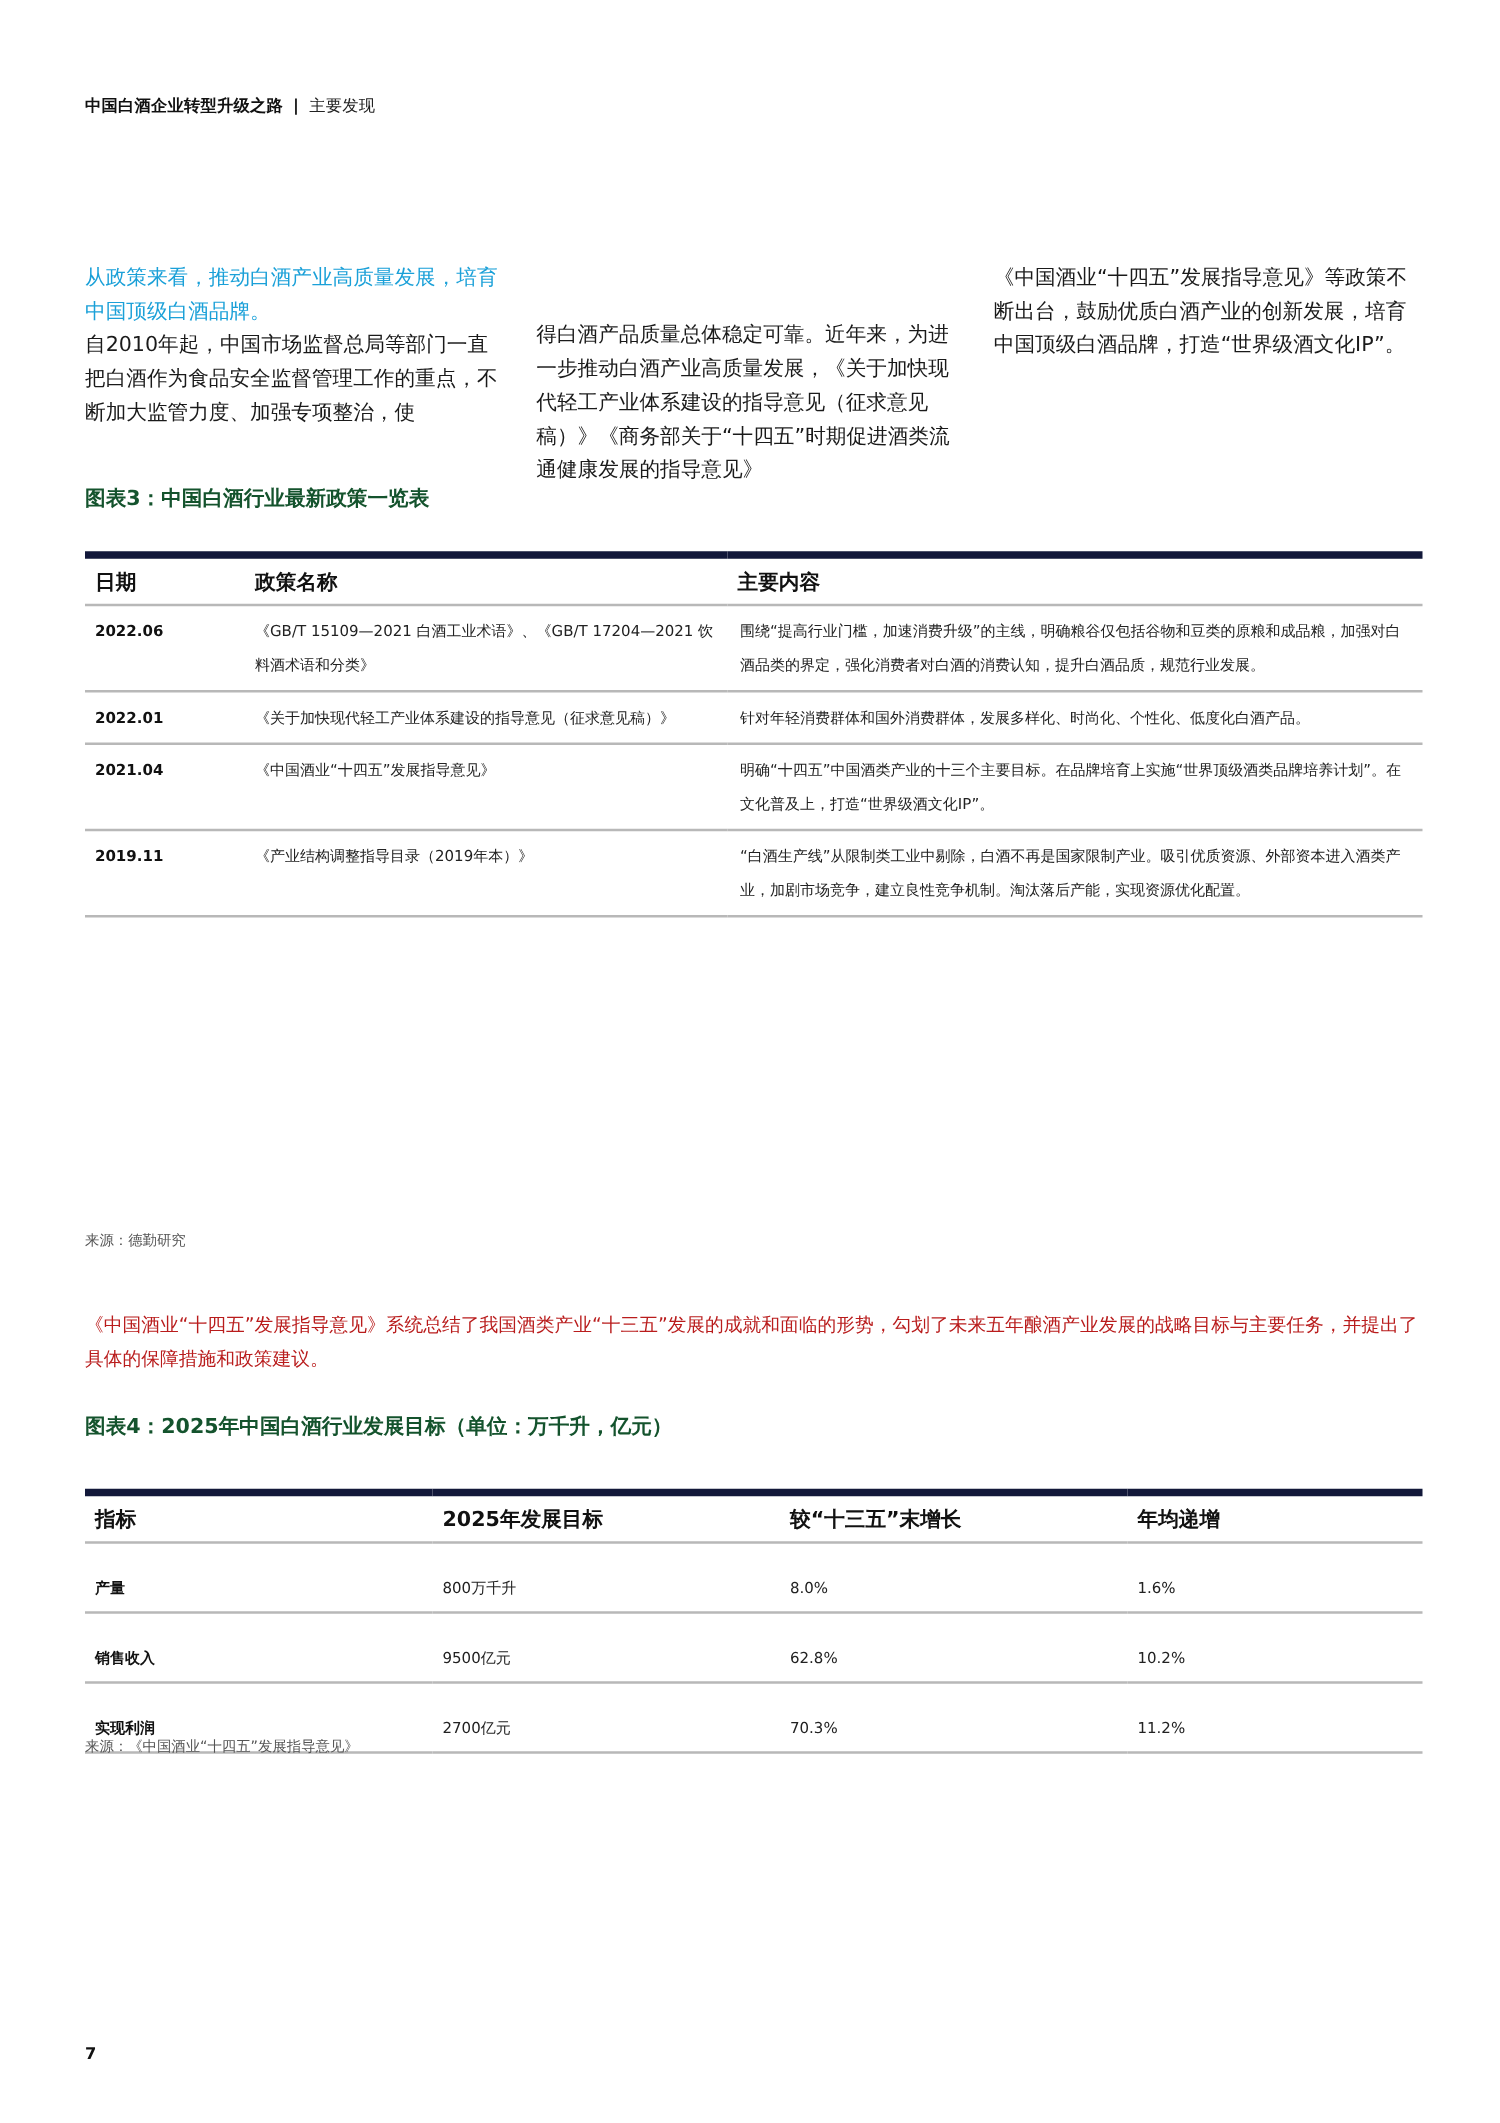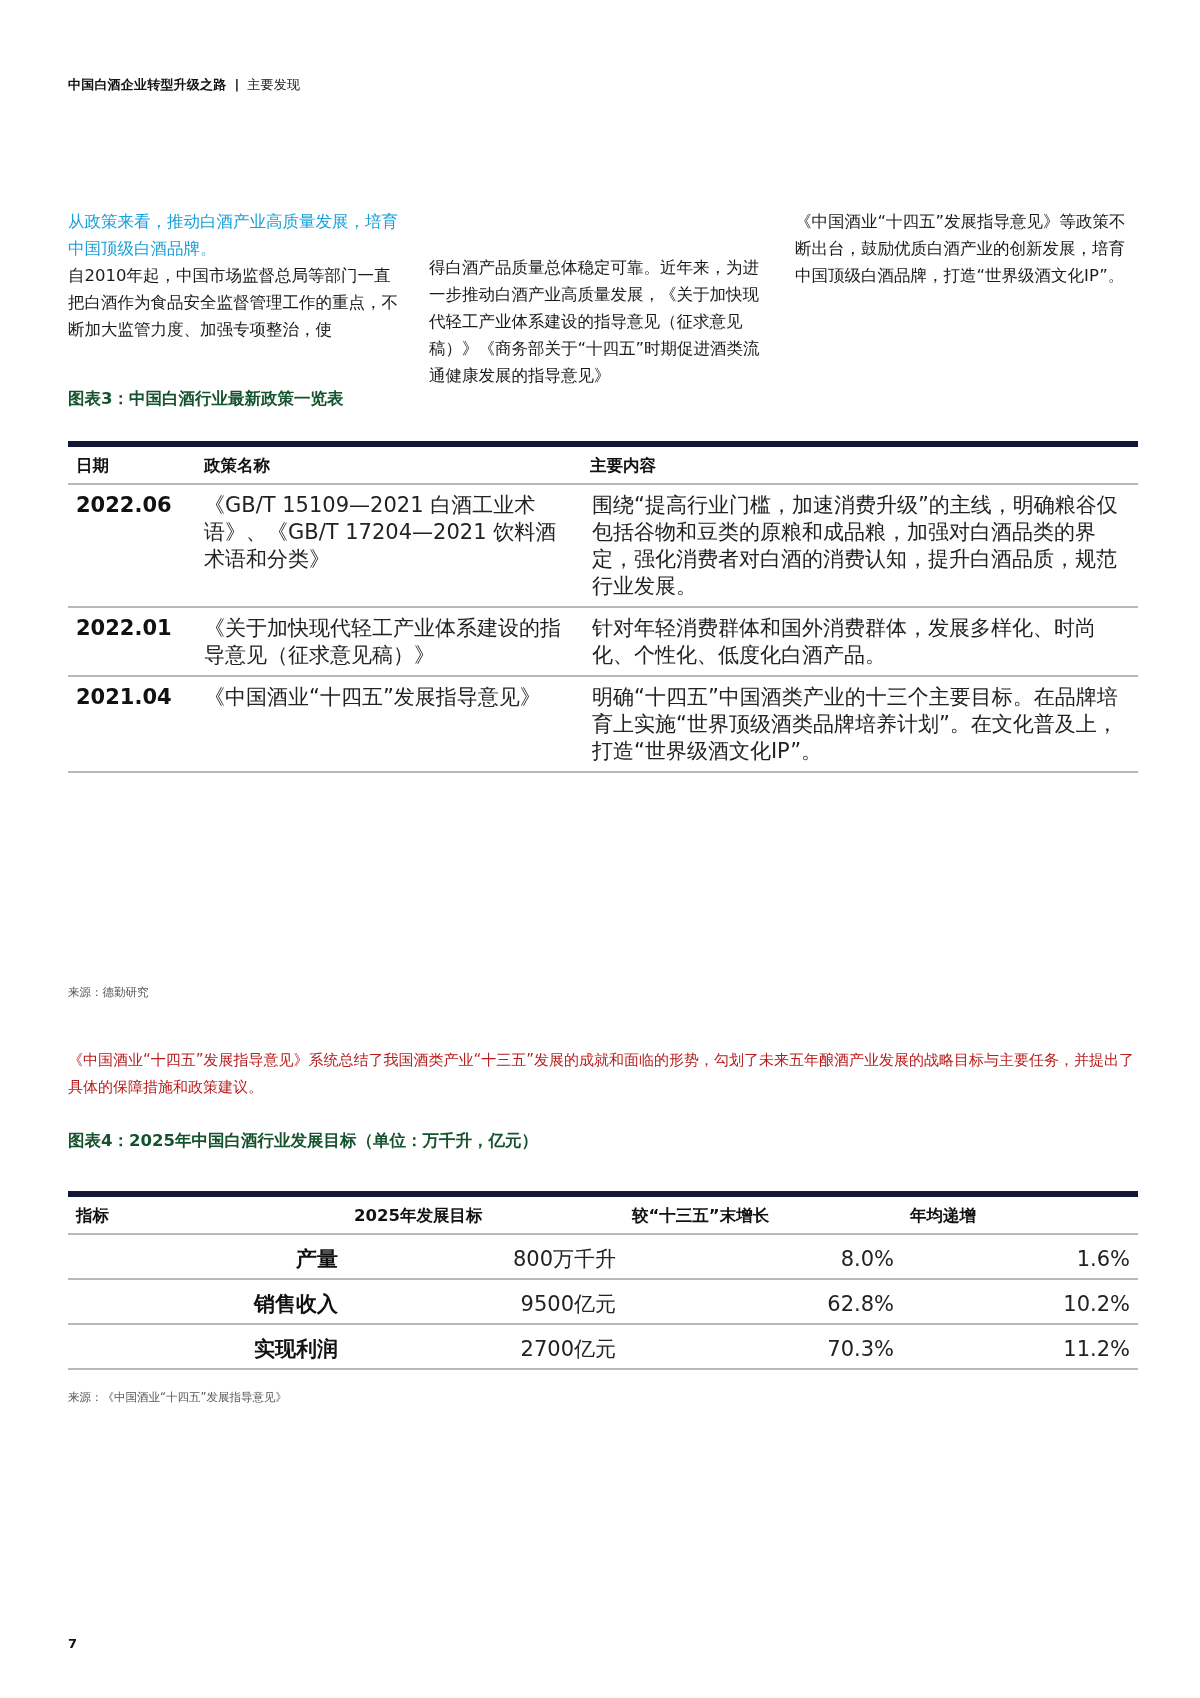--- a/index.html
+++ b/index.html
@@ -17,26 +17,26 @@
   .intro .lead { color: #1aa0d8; font-weight: normal; display: block; }
 
   .fig-title { position: absolute; left: 68px; font-size: 16.5px; font-weight: bold; color: #14532d; }
   .fig3-title { top: 388px; }
   .fig4-title { top: 1130px; }
 
   table { border-collapse: collapse; position: absolute; left: 68px; width: 1070px; }
   .t3 { top: 441px; }
   .t4 { top: 1191px; }
   table thead tr th { border-top: 6px solid #12183a; text-align: left; font-weight: bold; font-size: 16.5px; padding: 8px 8px 6px 8px; border-bottom: 2px solid #b8b8b8; color: #111; }
-  table tbody td { font-size: 21px; line-height: 27px; padding: 7px 8px 6px 8px; vertical-align: top; border-bottom: 2px solid #b8b8b8; color: #222; }
+  table tbody td { font-size: 12px; line-height: 27px; padding: 7px 8px 6px 8px; vertical-align: top; border-bottom: 2px solid #b8b8b8; color: #222; }
   .t3 .c-date { width: 108px; font-weight: bold; color: #111; }
   .t3 .c-name { width: 370px; padding-left: 12px; }
   .t3 .c-content { padding-left: 10px; }
   .t3 th.h-name { padding-left: 12px; }
-  .t4 td { padding-top: 11px; padding-bottom: 5px; text-align: right; }
+  .t4 td { padding-top: 22px; padding-bottom: 5px; }
   .t4 .c-ind { width: 262px; font-weight: bold; color: #111; }
   .t4 .c-target { width: 262px; }
   .t4 .c-growth { width: 262px; }
 
   .source { position: absolute; left: 68px; font-size: 11.5px; color: #555; }
   .src3 { top: 985px; }
   .src4 { top: 1390px; }
 
   .para { position: absolute; left: 68px; top: 1047px; width: 1075px; font-size: 15px; line-height: 27px; color: #b91c1c; }
 
@@ -81,20 +81,25 @@
     <tr>
       <td class="c-date">2022.01</td>
       <td class="c-name">《关于加快现代轻工产业体系建设的指导意见（征求意见稿）》</td>
       <td class="c-content">针对年轻消费群体和国外消费群体，发展多样化、时尚化、个性化、低度化白酒产品。</td>
     </tr>
     <tr>
       <td class="c-date">2021.04</td>
       <td class="c-name">《中国酒业“十四五”发展指导意见》</td>
       <td class="c-content">明确“十四五”中国酒类产业的十三个主要目标。在品牌培育上实施“世界顶级酒类品牌培养计划”。在文化普及上，打造“世界级酒文化IP”。</td>
     </tr>
+    <tr>
+      <td class="c-date">2019.11</td>
+      <td class="c-name">《产业结构调整指导目录（2019年本）》</td>
+      <td class="c-content">“白酒生产线”从限制类工业中剔除，白酒不再是国家限制产业。吸引优质资源、外部资本进入酒类产业，加剧市场竞争，建立良性竞争机制。淘汰落后产能，实现资源优化配置。</td>
+    </tr>
   </tbody>
 </table>
 
 <div class="source src3">来源：德勤研究</div>
 
 <div class="para">《中国酒业“十四五”发展指导意见》系统总结了我国酒类产业“十三五”发展的成就和面临的形势，勾划了未来五年酿酒产业发展的战略目标与主要任务，并提出了具体的保障措施和政策建议。</div>
 
 <div class="fig-title fig4-title">图表4：2025年中国白酒行业发展目标（单位：万千升，亿元）</div>
 
 <table class="t4">

